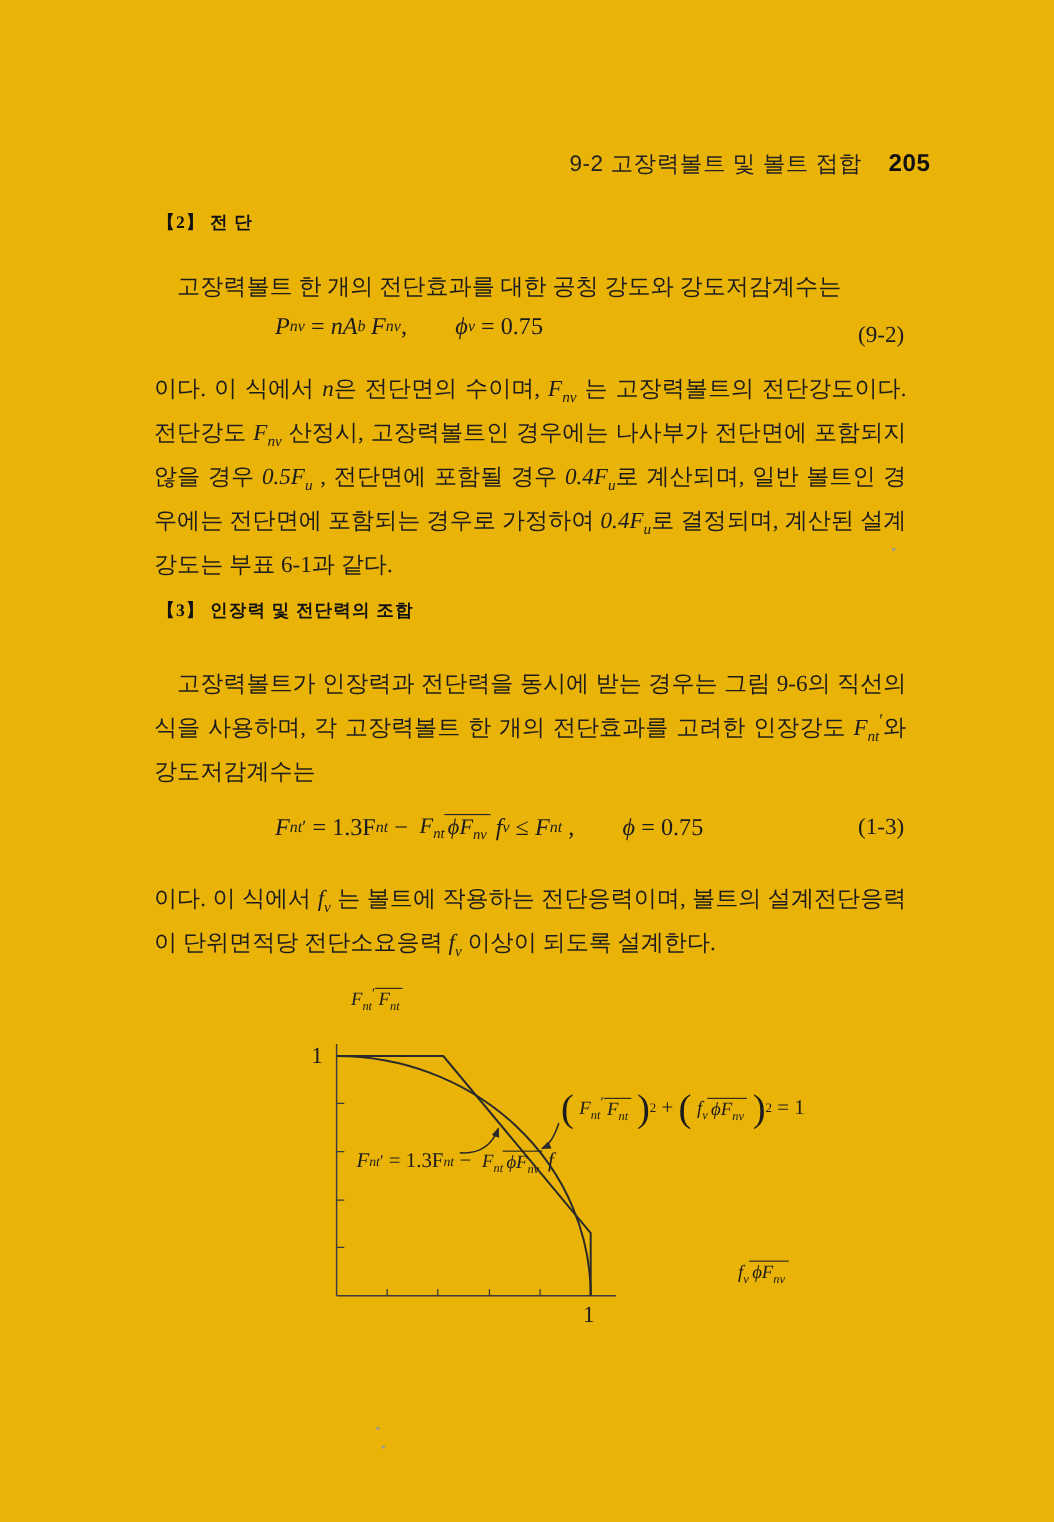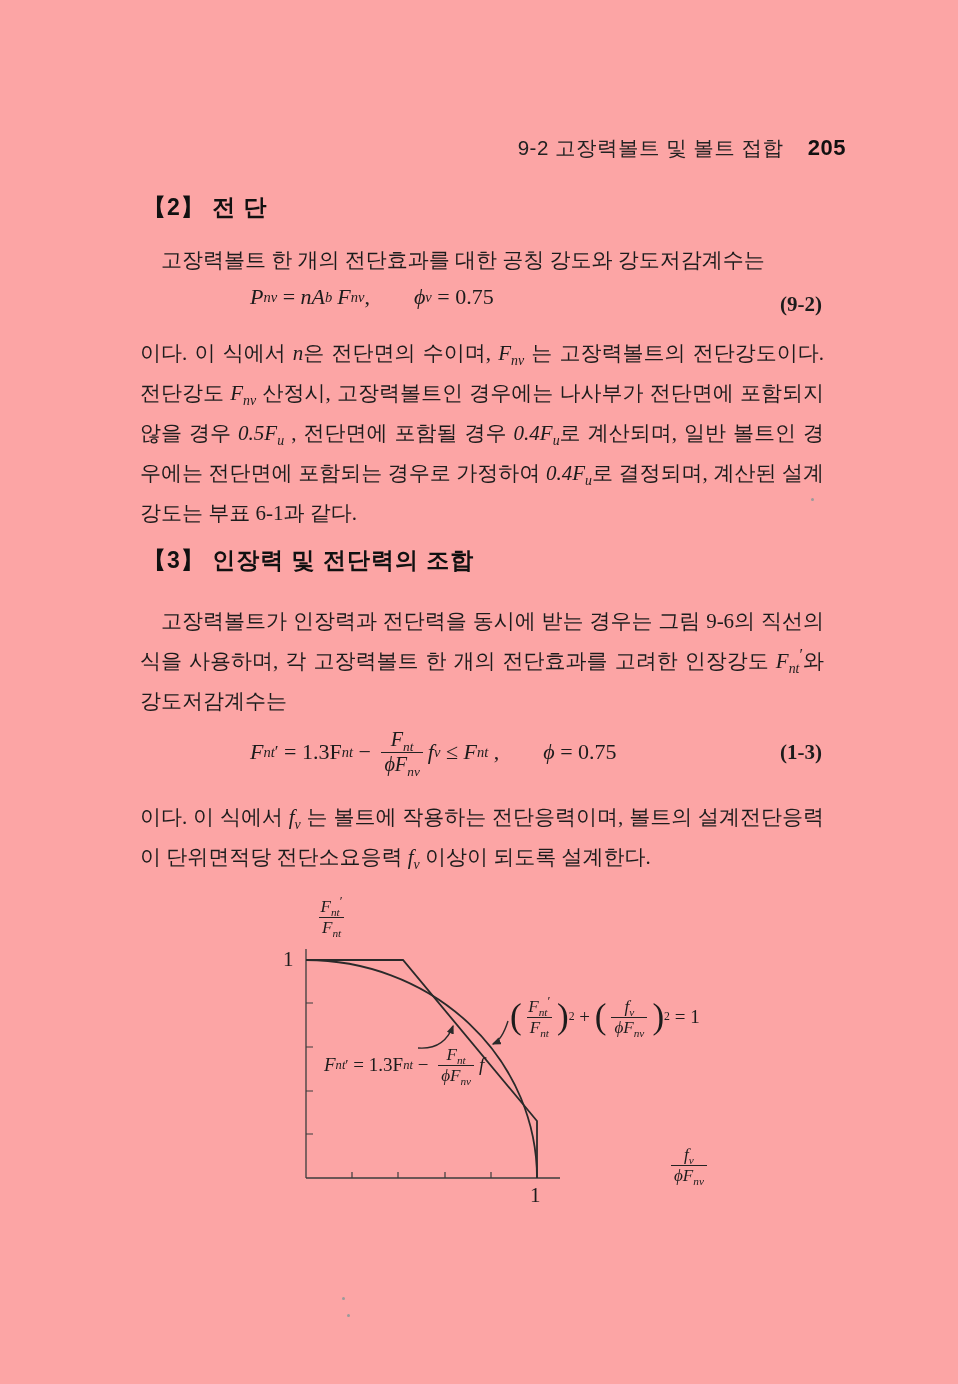--- a/index.html
+++ b/index.html
@@ -1,49 +1,49 @@
 <!DOCTYPE html>
 <html><head>
 <meta charset="utf-8">
 <style>
   html,body{margin:0;padding:0;background:#e8e8e8;}
-  .page{position:relative;width:958px;height:1384px;background:#fca5a5;margin:0 auto;
+  .page{position:relative;width:958px;height:1384px;background:#eab308;margin:0 auto;
         font-family:"Liberation Serif",serif;color:#1c1c1c;overflow:hidden;}
   .abs{position:absolute;}
 
   
   .hdr{top:134px;right:112px;font-family:"Liberation Sans",sans-serif;
        font-size:20.5px;letter-spacing:.5px;color:#222;}
   .hdr .pg{font-weight:700;margin-left:18px;font-size:22px;color:#111;}
 
   
-  .h2{left:143px;font-family:Liberation Sans, sans-serif;font-weight:700;
-      font-size:23px;color:#111;letter-spacing:1px;}
+  .h2{left:143px;font-family:Liberation Serif, serif;font-weight:700;
+      font-size:16px;color:#111;letter-spacing:1px;}
 
   
   .para{left:140px;width:684px;font-size:21px;line-height:40px;
         text-align:justify;color:#1c1c1c;}
   .indent{text-indent:21px;}
   .oneline{line-height:30px;text-align:left;}
 
   
   .mi{font-style:italic;font-family:"Liberation Serif",serif;}
   sub{font-size:.66em;font-style:italic;line-height:0;letter-spacing:0;}
   .pr{font-size:.78em;vertical-align:.5em;line-height:0;}
-  .frac{display:inline-flex;flex-direction:column;align-items:center;
+  .frac{display:inline-flex;flex-direction:row;align-items:center;
         line-height:1.15;font-size:.92em;margin:0 5px;vertical-align:middle;}
   .frac .den{border-top:1.4px solid #222;padding:0 3px;}
   .bigp{font-size:1.85em;font-weight:400;line-height:0;vertical-align:-2px;font-family:"Liberation Serif",serif;}
   .sq{font-size:.62em;vertical-align:.85em;line-height:0;font-style:normal;}
 
   
   .eq{left:140px;width:684px;font-size:22px;color:#1c1c1c;}
   .eq .body{display:inline-flex;align-items:center;white-space:pre;}
   .eq .tag{position:absolute;right:2px;top:50%;transform:translateY(-50%);
-           font-size:21px;font-style:normal;font-weight:bold;}
+           font-size:21px;font-style:normal;}
   .gapM{display:inline-block;width:44px;}
 
   
   .figure{left:268px;top:893px;width:480px;height:330px;}
   .figure svg{position:absolute;left:0;top:0;}
   .flabel{position:absolute;font-size:19px;color:#1c1c1c;white-space:nowrap;}
   .flabel .frac{font-size:.9em;}
   .fig-one{font-size:21px;}
 
   

